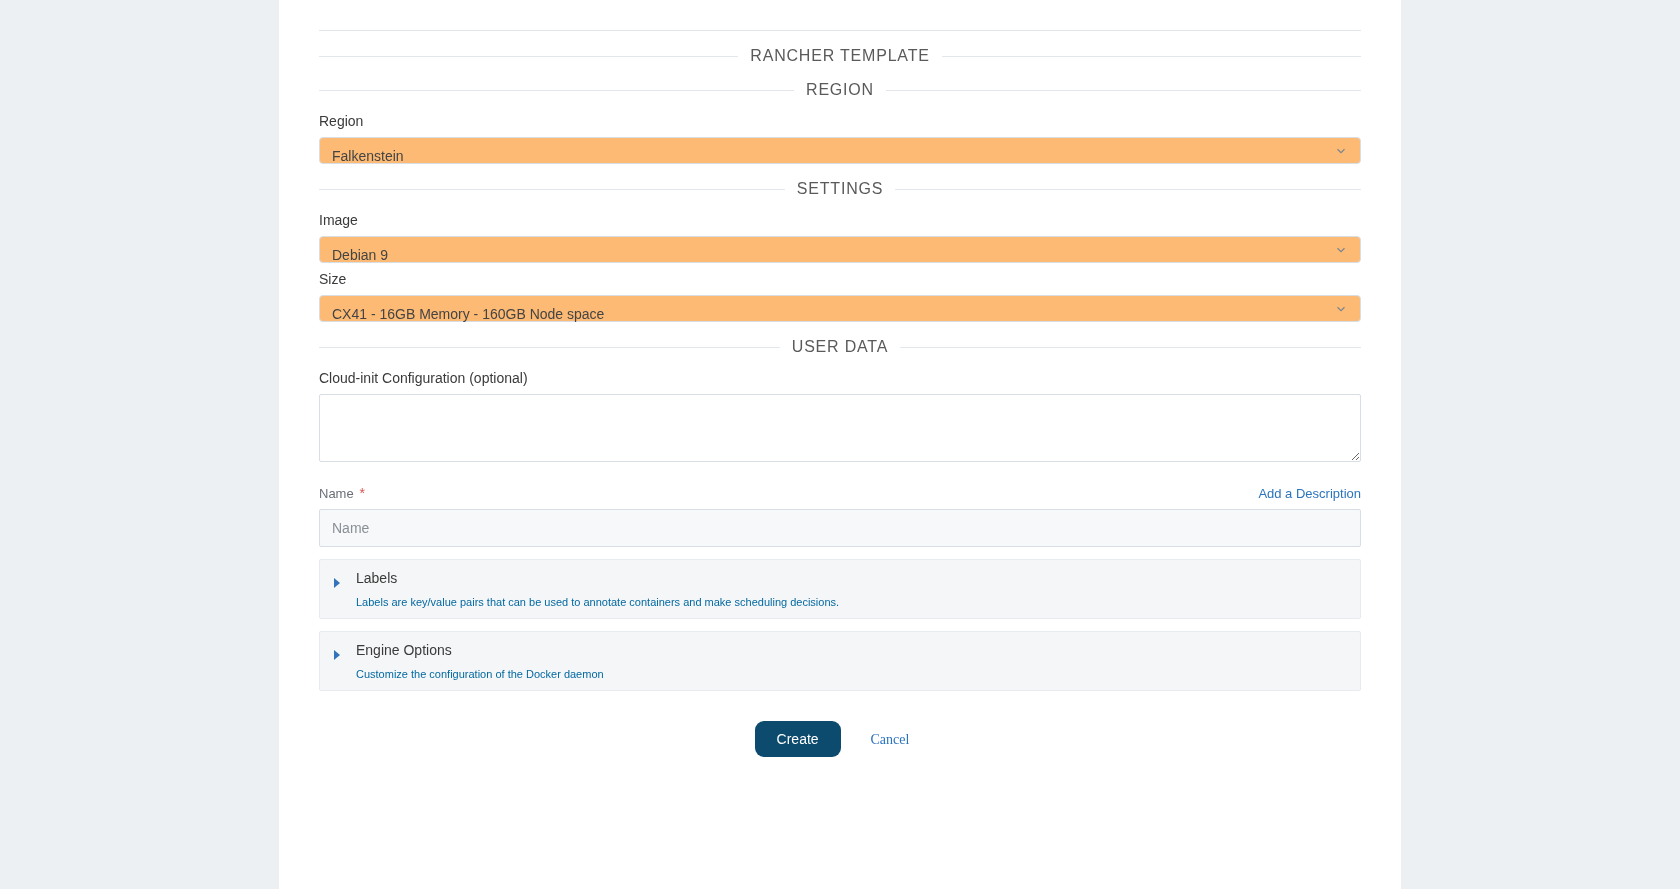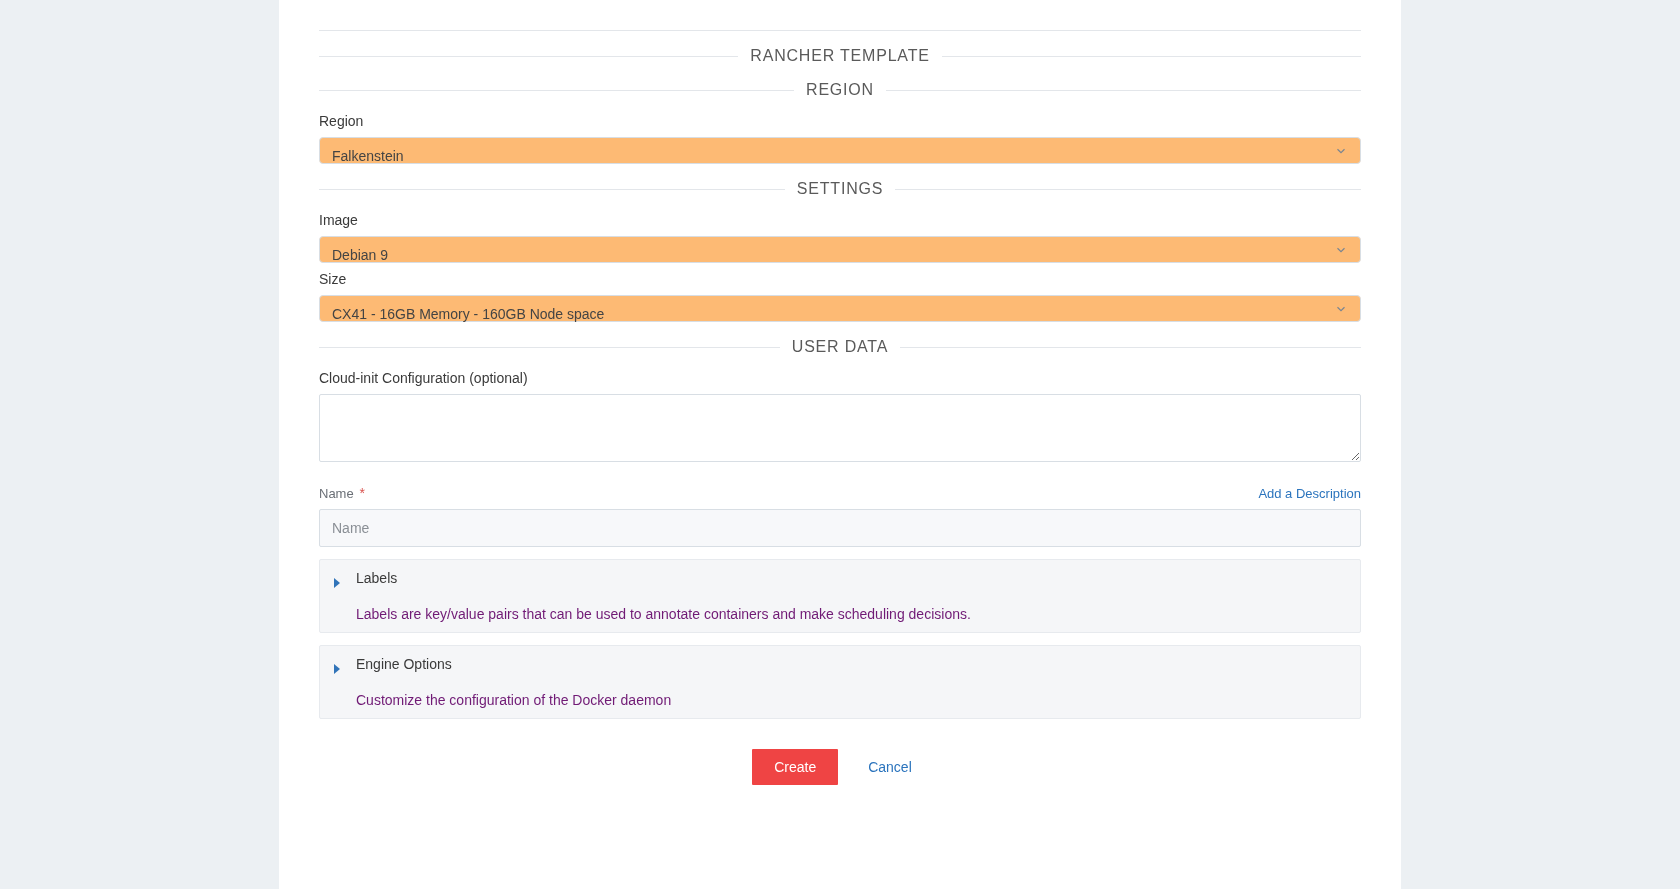--- a/index.html
+++ b/index.html
@@ -145,47 +145,48 @@
     height: 0;
     border-top: 5px solid transparent;
     border-bottom: 5px solid transparent;
     border-left: 6px solid #3174b9;
   }
   .expander .exp-title {
     font-size: 14px;
     color: #3a3a3a;
   }
   .expander .exp-desc {
-    font-size: 14px;
-    color: #701a75;
-    margin-top: 20px;
+    font-size: 11px;
+    color: #0369a1;
+    margin-top: 10px;
   }
   .footer-actions {
     text-align: center;
     margin-top: 30px;
   }
   .btn-primary {
     display: inline-block;
-    background: #ef4444;
+    background: #0c4a6e;
     color: #fff;
     border: none;
     padding: 10px 22px;
     font-size: 14px;
-    border-radius: 1px;
+    border-radius: 9px;
     cursor: pointer;
   }
   .btn-cancel {
     display: inline-block;
     background: transparent;
     color: #2b74bd;
     border: none;
     padding: 10px 16px;
     font-size: 14px;
     cursor: pointer;
     margin-left: 10px;
+    font-family: Liberation Serif, serif;
   }
   ::-webkit-scrollbar {
     width: 16px;
   }
   ::-webkit-scrollbar-track {
     background: #f1f1f1;
   }
   ::-webkit-scrollbar-thumb {
     background: #c4c9cf;
   }

